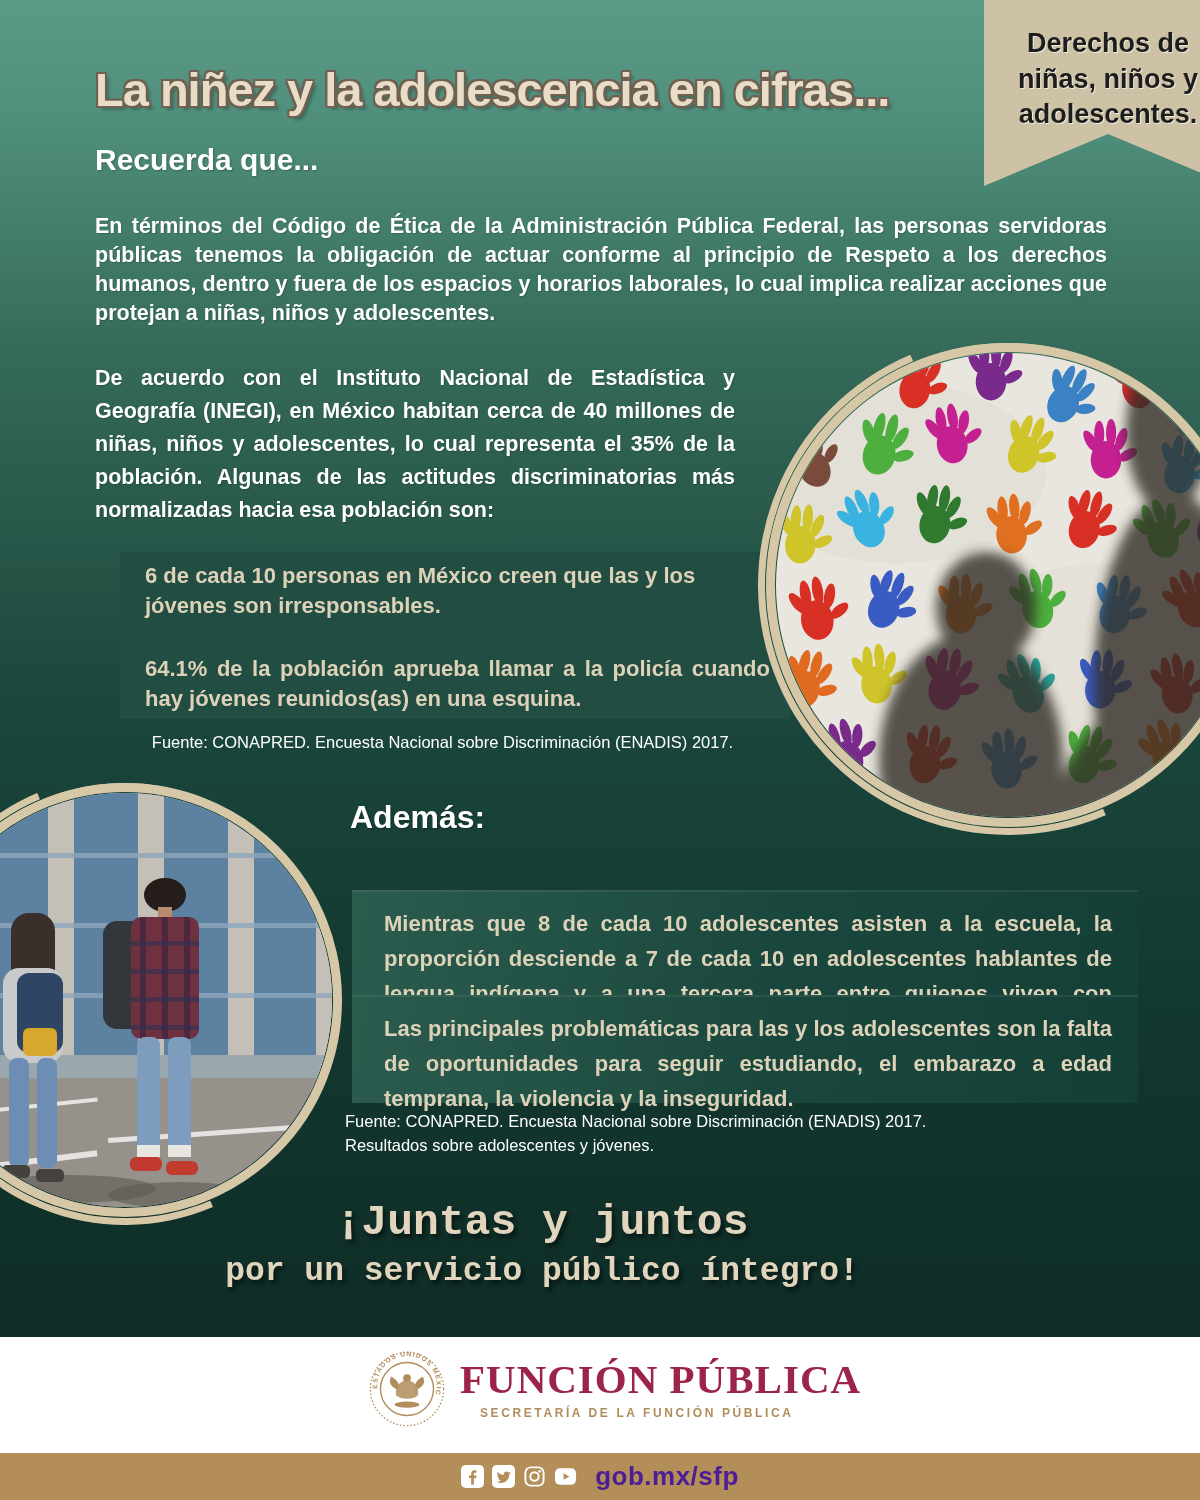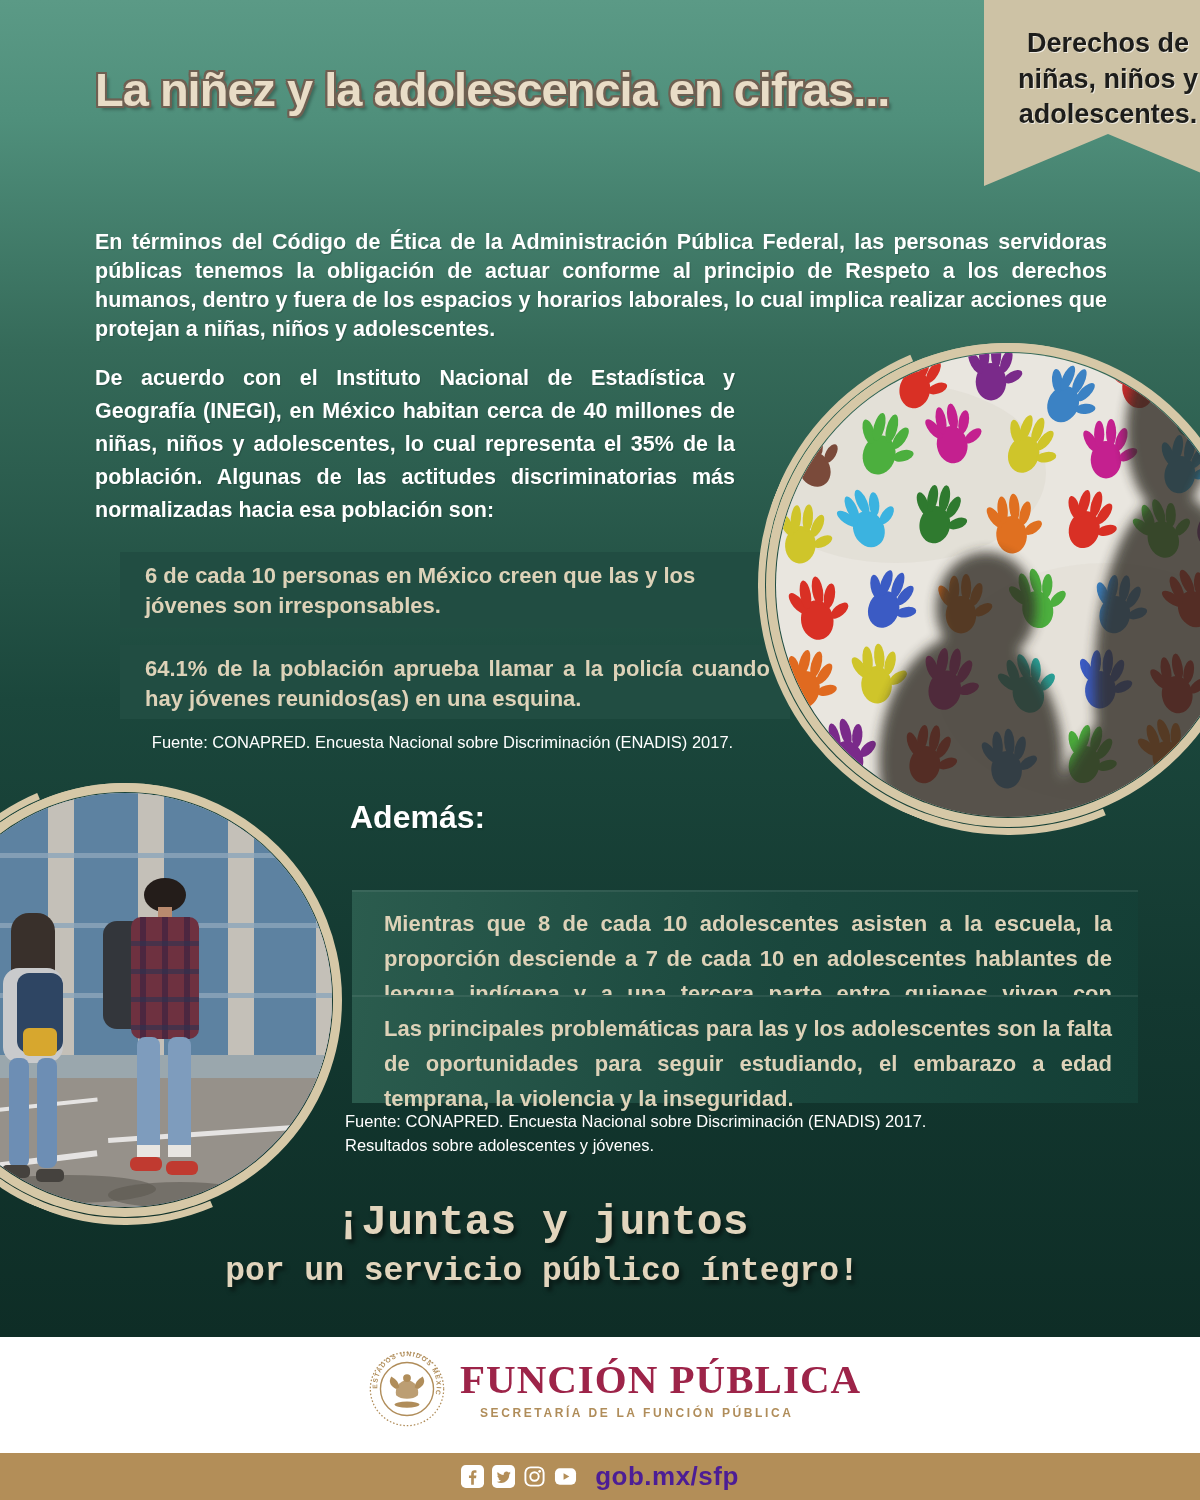--- a/index.html
+++ b/index.html
@@ -13,21 +13,21 @@
     clip-path:polygon(0 0,100% 0,100% 100%,50% 72%,0 100%);z-index:8;}
   .ribbon-text{margin-top:26px;text-align:center;font-weight:bold;font-size:27px;line-height:1.32;color:#1d1d1b;
     text-shadow:1px 1px 0 rgba(255,255,255,.65);}
   
   .title{position:absolute;left:95px;top:62px;font-size:47px;font-weight:bold;letter-spacing:-1px;color:#e9ddc7;
     text-shadow:-2px -2px 0 #6f6052,2px -2px 0 #6f6052,-2px 2px 0 #6f6052,2px 2px 0 #6f6052,0 -2px 0 #6f6052,0 2px 0 #6f6052,-2px 0 0 #6f6052,2px 0 0 #6f6052,4px 4px 3px rgba(0,0,0,.25);z-index:5;}
   .subtitle{position:absolute;left:95px;top:143px;font-size:30px;font-weight:bold;color:#ffffff;z-index:5;
     text-shadow:1px 1px 2px rgba(0,0,0,.25);}
   .para{position:absolute;color:#fff;font-weight:bold;text-align:justify;z-index:5;
     text-shadow:1px 1px 1px rgba(0,0,0,.18);}
-  .p1{left:95px;top:228px;width:1012px;font-size:21.5px;line-height:29px;}
+  .p1{left:95px;top:212px;width:1012px;font-size:21.5px;line-height:29px;}
   .p2{left:95px;top:362px;width:640px;font-size:21.5px;line-height:33px;}
   
   .stat-box{position:absolute;left:120px;width:670px;background:#214d42;color:#ddd2b8;font-weight:bold;
     font-size:22px;line-height:30px;padding:9px 20px 9px 25px;box-sizing:border-box;z-index:5;text-align:left;}
   .stat1{top:552px;height:76px;}
   .stat2{top:645px;height:74px;text-align:justify;}
   .source1{position:absolute;left:120px;top:733px;width:645px;text-align:center;color:#fff;font-size:16.5px;z-index:5;}
   
   .ademas-heading{position:absolute;left:350px;top:799px;font-size:32px;font-weight:bold;color:#fff;z-index:6;
     text-shadow:1px 1px 2px rgba(0,0,0,.3);}
@@ -70,20 +70,21 @@
 
   <div class="ribbon">
     <div class="ribbon-text">
       <div>Derechos de</div>
       <div>niñas, niños y</div>
       <div>adolescentes.</div>
     </div>
   </div>
 
   <div class="title">La niñez y la adolescencia en cifras...</div>
+  <div class="subtitle">Recuerda que...</div>
 
   <div class="para p1">En términos del Código de Ética de la Administración Pública Federal, las personas servidoras públicas tenemos la obligación de actuar conforme al principio de Respeto a los derechos humanos, dentro y fuera de los espacios y horarios laborales, lo cual implica realizar acciones que protejan a niñas, niños y adolescentes.</div>
   <div class="para p2">De acuerdo con el Instituto Nacional de Estadística y Geografía (INEGI), en México habitan cerca de 40 millones de niñas, niños y adolescentes, lo cual representa el 35% de la población. Algunas de las actitudes discriminatorias más normalizadas hacia esa población son:</div>
 
   <div class="stat-box stat1">6 de cada 10 personas en México creen que las y los jóvenes son irresponsables.</div>
   <div class="stat-box stat2">64.1% de la población aprueba llamar a la policía cuando hay jóvenes reunidos(as) en una esquina.</div>
   <div class="source1">Fuente: CONAPRED. Encuesta Nacional sobre Discriminación (ENADIS) 2017.</div>
 
   <div class="photo-circle circle-right">
     <svg width="464" height="464" viewBox="0 0 464 464">

